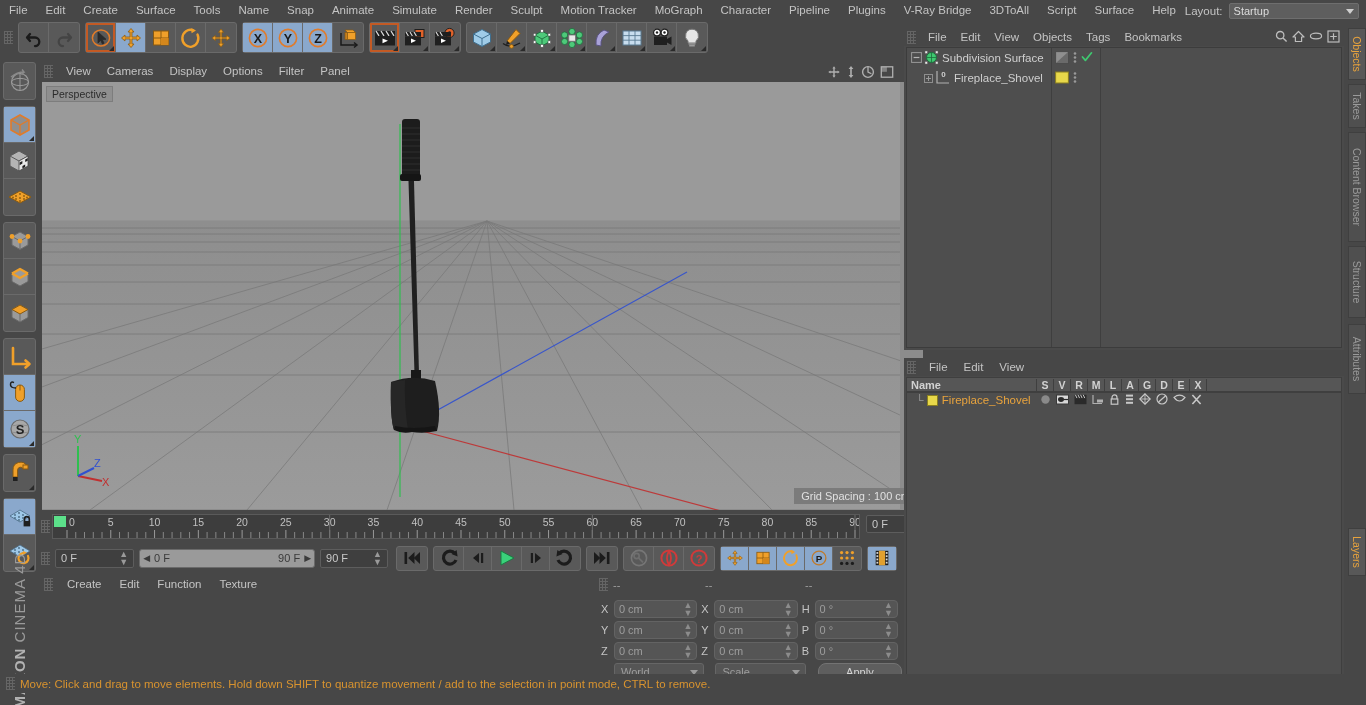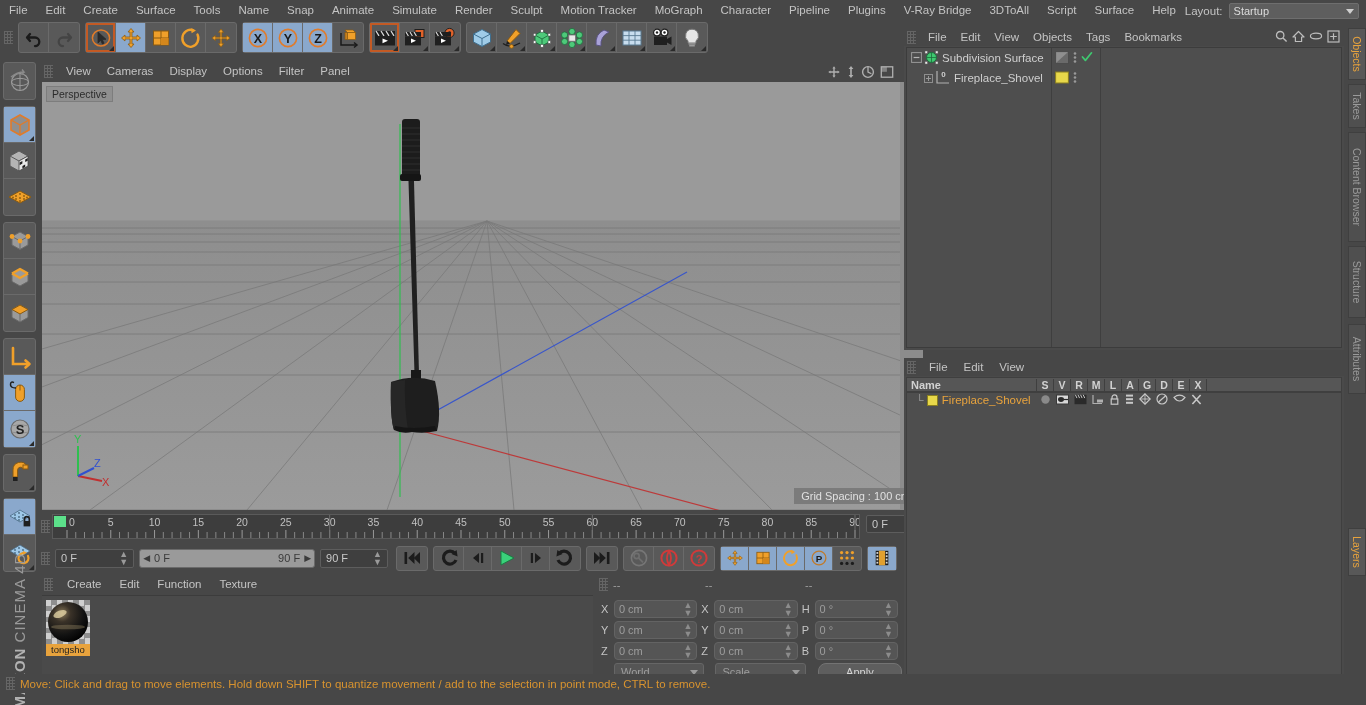--- a/index.html
+++ b/index.html
@@ -1033,40 +1033,20 @@
   <div id="matPanel" class="abs">
     <div id="matmenu">
       <div class="grip"></div>
       <div class="menurow" id="material-menu-items">
           <div class="mi">Create</div>
           <div class="mi">Edit</div>
           <div class="mi">Function</div>
           <div class="mi">Texture</div>
         </div>
     </div>
-    <div id="matbody">
-      <div class="matchip">
-        <div class="matsphere">
-          <svg width="44" height="44" viewBox="0 0 44 44">
-            <defs>
-              <radialGradient id="mg" cx="35%" cy="28%" r="78%">
-                <stop offset="0%" stop-color="#8a7a5a"></stop>
-                <stop offset="28%" stop-color="#3a3228"></stop>
-                <stop offset="70%" stop-color="#121212"></stop>
-                <stop offset="100%" stop-color="#000"></stop>
-              </radialGradient>
-            </defs>
-            <circle cx="22" cy="22" r="20" fill="url(#mg)"></circle>
-            <ellipse cx="14" cy="14" rx="7" ry="3.4" fill="#e8d8a8" opacity=".75" transform="rotate(-22 14 14)"></ellipse>
-            <ellipse cx="22" cy="27" rx="17" ry="2.3" fill="#a89870" opacity=".35"></ellipse>
-          </svg>
-        </div>
-        <div class="matname">tongsho</div>
-      </div>
-    </div>
   </div>
 
   <div id="coordPanel" class="abs">
     <div id="coordmenu">
       <div class="grip"></div>
       <span class="dd">--</span>
       <span class="dd" style="margin-left:22px;">--</span>
       <span class="dd" style="margin-left:30px;">--</span>
     </div>
 

